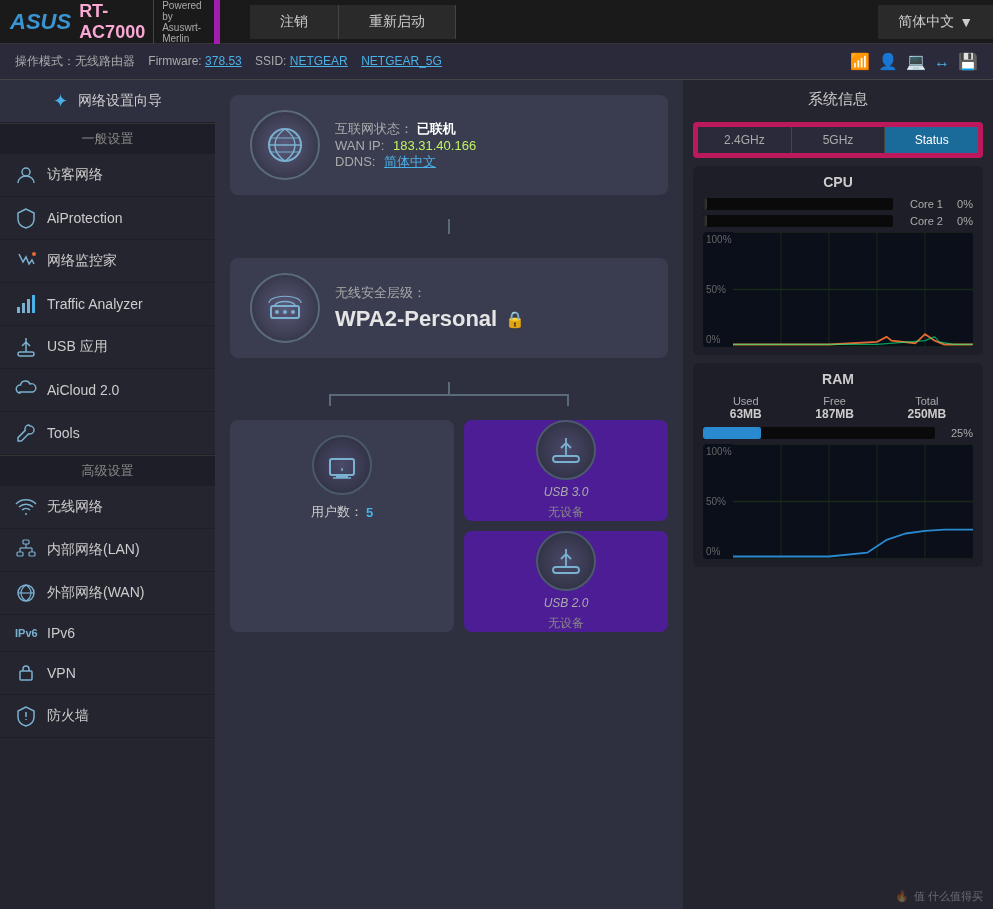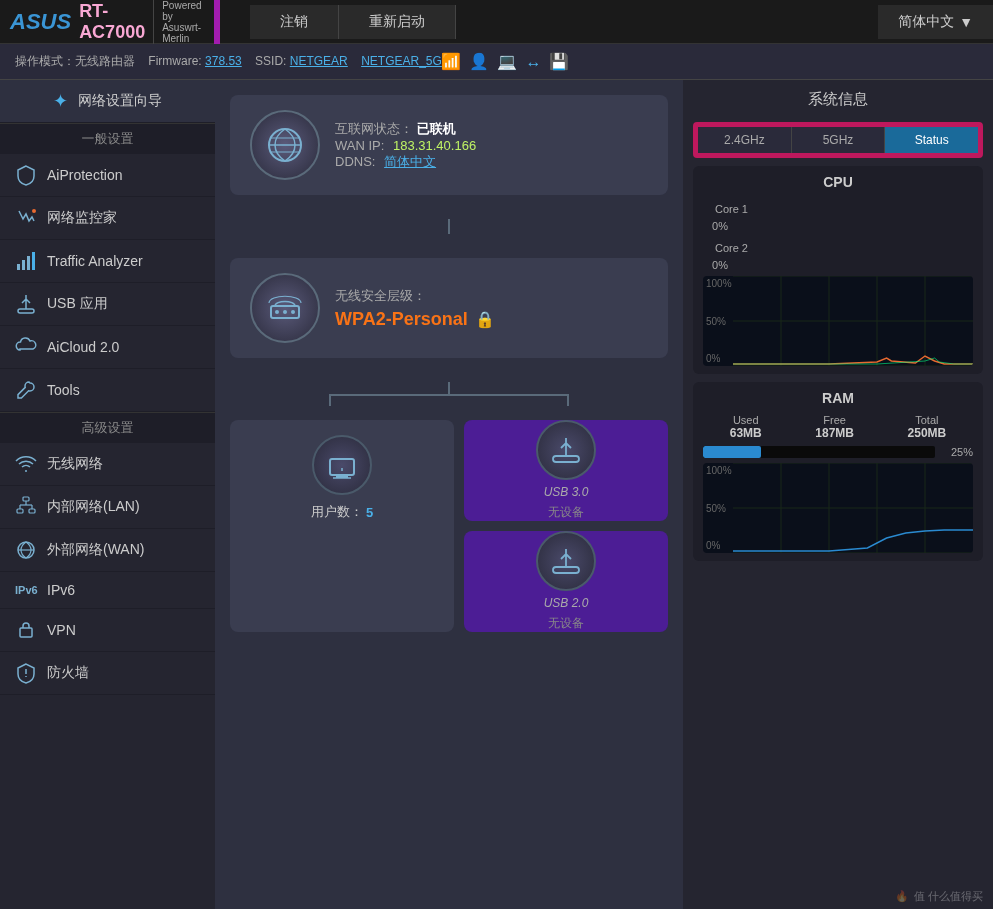--- a/index.html
+++ b/index.html
@@ -69,21 +69,21 @@
       align-items: center;
       gap: 5px;
     }
 
     
     .status-bar {
       background: #2a2a3a;
       padding: 6px 15px;
       display: flex;
       align-items: center;
-      justify-content: flex-start;
+      justify-content: space-between;
       border-bottom: 1px solid #444;
       height: 36px;
     }
     .status-text { color: #aaa; font-size: 12px; }
     .status-text a { color: #4ab0e8; text-decoration: underline; cursor: pointer; }
     .status-icons { display: flex; gap: 8px; align-items: center; }
     .status-icon { color: #4ab0e8; font-size: 16px; }
 
     
     .main-layout {
@@ -251,42 +251,41 @@
     }
     .metric-title {
       color: #ccc;
       font-size: 14px;
       text-align: center;
       margin-bottom: 8px;
       font-weight: bold;
     }
     .cpu-core-row {
       display: flex;
-      align-items: flex-start;
+      align-items: center;
       margin-bottom: 5px;
       gap: 5px;
-      flex-direction: column;
     }
     .cpu-bar-bg {
       flex: 1;
       height: 12px;
       background: #0a0a0a;
       border-radius: 2px;
       overflow: hidden;
     }
     .cpu-bar-fill {
       height: 100%;
       background: linear-gradient(to right, #1a1a1a, #3a3a3a);
       border-radius: 2px;
     }
     .cpu-core-label { color: #aaa; font-size: 11px; width: 45px; text-align: right; }
     .cpu-pct { color: #aaa; font-size: 11px; width: 25px; text-align: right; }
 
     .graph-area {
-      height: 90px;
+      height: 115px;
       background: #0a0f1a;
       border-radius: 4px;
       position: relative;
       overflow: hidden;
       margin-top: 5px;
     }
     .graph-labels {
       position: absolute;
       left: 3px;
       top: 0;
@@ -390,20 +389,29 @@
   <div class="sidebar">
 
     <div class="sidebar-item" style="background:#2e3040; justify-content:center;">
       <span style="color:#4ab0e8;font-size:18px;">✦</span>
       <span>网络设置向导</span>
     </div>
 
     <div class="sidebar-section-title">一般设置</div>
 
 
+    <div class="sidebar-item">
+      <span>
+        <svg width="22" height="22" viewBox="0 0 22 22">
+            <circle cx="11" cy="8" r="4" fill="none" stroke="#7ab0d0" stroke-width="1.5"></circle>
+            <path d="M3 19c0-4 3.5-7 8-7s8 3 8 7" fill="none" stroke="#7ab0d0" stroke-width="1.5"></path>
+          </svg>
+      </span>
+      <span>访客网络</span>
+    </div>
 
     <div class="sidebar-item">
       <span>
         <svg width="22" height="22" viewBox="0 0 22 22">
             <path d="M11 2L3 6v6c0 5 4 8 8 9 4-1 8-4 8-9V6z" fill="none" stroke="#7ab0d0" stroke-width="1.5"></path>
           </svg>
       </span>
       <span>AiProtection</span>
     </div>
 
@@ -564,21 +572,21 @@
               <circle cx="30" cy="26" r="2" fill="#7ab0d0"></circle>
               <path d="M12 20c0-6 20-6 20 0" fill="none" stroke="#7ab0d0" stroke-width="1.5"></path>
               <path d="M6 17C6 8 38 8 38 17" fill="none" stroke="#7ab0d0" stroke-width="1.2"></path>
             </svg>
         </div>
         <div class="node-info">
           <div class="node-status">
             <span>无线安全层级：</span>
           </div>
           <div style="display:flex;align-items:center;gap:8px;margin-top:4px;">
-            <span style="color:#f97316;font-size:18px;font-weight:bold;">WPA2-Personal</span>
+            <span style="color:#e5e5e5;font-size:22px;font-weight:bold;">WPA2-Personal</span>
             <span style="color:#aaa;font-size:16px;">🔒</span>
           </div>
         </div>
       </div>
 
       <div style="display:flex;flex-direction:column;align-items:center;">
         <div style="width:2px;height:12px;background:#5a6a7a;"></div>
         <div style="display:flex;width:55%;justify-content:space-between;">
           <div style="width:2px;height:12px;background:#5a6a7a;"></div>
           <div style="width:2px;height:12px;background:#5a6a7a;"></div>

